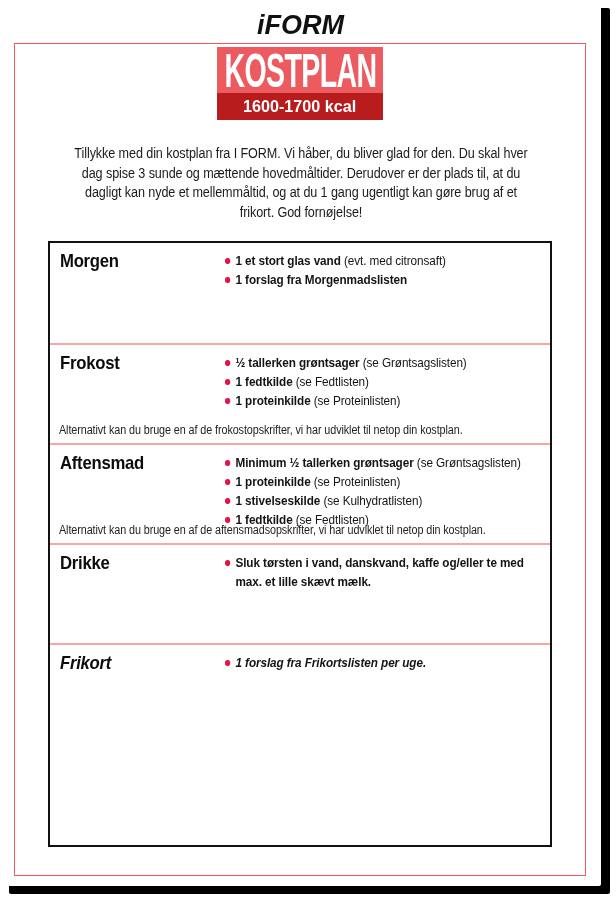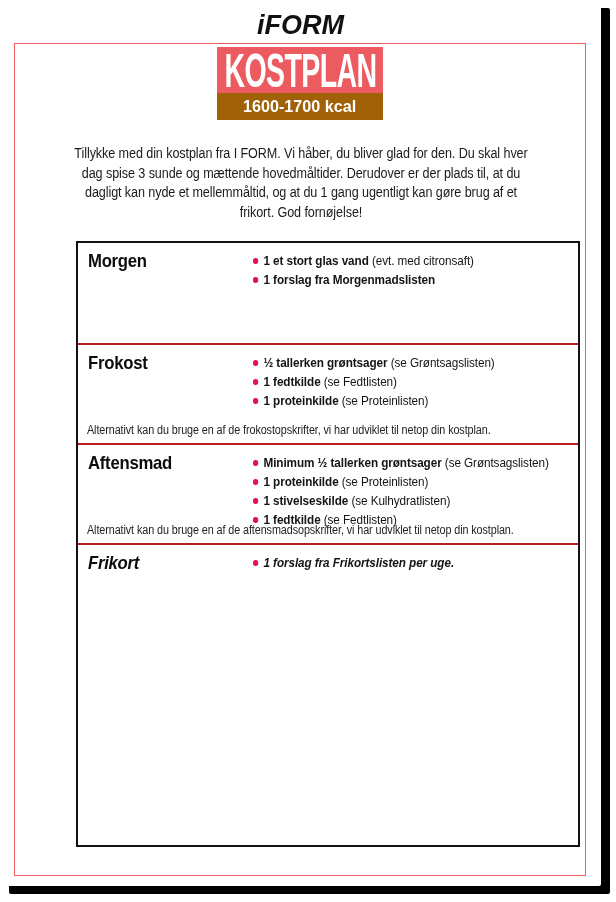--- a/index.html
+++ b/index.html
@@ -21,39 +21,39 @@
   }
   .banner{position:absolute;left:217px;top:47px;width:166px;text-align:right;}
   .banner .title-band{
     height:46px;background:#ec5b5f;display:flex;align-items:center;justify-content:center;overflow:visible;
   }
   .banner .title-band span{
     color:#fff;font-weight:700;font-size:46px;line-height:46px;white-space:nowrap;
     transform:scale(0.62,1.06);transform-origin:center center;letter-spacing:-1px;
   }
   .banner .kcal-band{
-    height:27px;background:#a16207;display:flex;align-items:center;justify-content:center;
+    height:27px;background:#b91c1c;display:flex;align-items:center;justify-content:center;
   }
   .banner .kcal-band span{
     color:#fff;font-weight:700;font-size:17px;white-space:nowrap;
     transform:scaleX(0.95);transform-origin:center;
   }
   .intro{
     position:absolute;top:144px;left:0;width:601px;display:flex;justify-content:center;
   }
   .intro p{
     margin:0;width:516px;text-align:center;font-size:14px;line-height:19.5px;color:#1b1b1b;
     transform:scaleX(0.9);transform-origin:center top;letter-spacing:-0.1px;
   }
   .meal-table{
     position:absolute;left:48px;top:241px;width:504px;height:606px;
-    border:2px solid #111;box-sizing:border-box;background:#fff;margin-left:28px;
+    border:2px solid #111;box-sizing:border-box;background:#fff;
   }
   .row{position:relative;height:100px;box-sizing:border-box;}
-  .row + .row{border-top:2px solid #b91c1c;padding-left:8px;}
+  .row + .row{border-top:2px solid #fca5a5;padding-left:8px;}
   .row:last-child{height:102px;font-style:italic;}
   .meal-name{
     position:absolute;left:10px;top:7px;font-size:19px;font-weight:700;color:#0c0c0c;
     white-space:nowrap;transform:scaleX(0.88);transform-origin:left top;letter-spacing:-0.3px;
   }
   .items{
     position:absolute;left:175px;top:8px;width:372px;margin:0;padding:0;list-style:none;
     transform:scaleX(0.87);transform-origin:left top;
   }
   .items li{
@@ -116,20 +116,26 @@
       <div class="meal-name">Aftensmad</div>
       <ul class="items">
         <li><span class="dot"></span><span class="b">Minimum ½ tallerken grøntsager</span><span class="n"> (se Grøntsagslisten)</span></li>
         <li><span class="dot"></span><span class="b">1 proteinkilde</span><span class="n"> (se Proteinlisten)</span></li>
         <li><span class="dot"></span><span class="b">1 stivelseskilde</span><span class="n"> (se Kulhydratlisten)</span></li>
         <li><span class="dot"></span><span class="b">1 fedtkilde</span><span class="n"> (se Fedtlisten)</span></li>
       </ul>
       <div class="note">Alternativt kan du bruge en af de aftensmadsopskrifter, vi har udviklet til netop din kostplan.</div>
     </div>
 
+    <div class="row">
+      <div class="meal-name">Drikke</div>
+      <ul class="items">
+        <li style="width:352px;"><span class="dot"></span><span class="b">Sluk tørsten i vand, danskvand, kaffe og/eller te med max. et lille skævt mælk.</span><span class="n"></span></li>
+      </ul>
+    </div>
 
     <div class="row">
       <div class="meal-name">Frikort</div>
       <ul class="items">
         <li><span class="dot"></span><span class="b">1 forslag fra Frikortslisten per uge.</span><span class="n"></span></li>
       </ul>
     </div>
 
   </div>
 </div>

